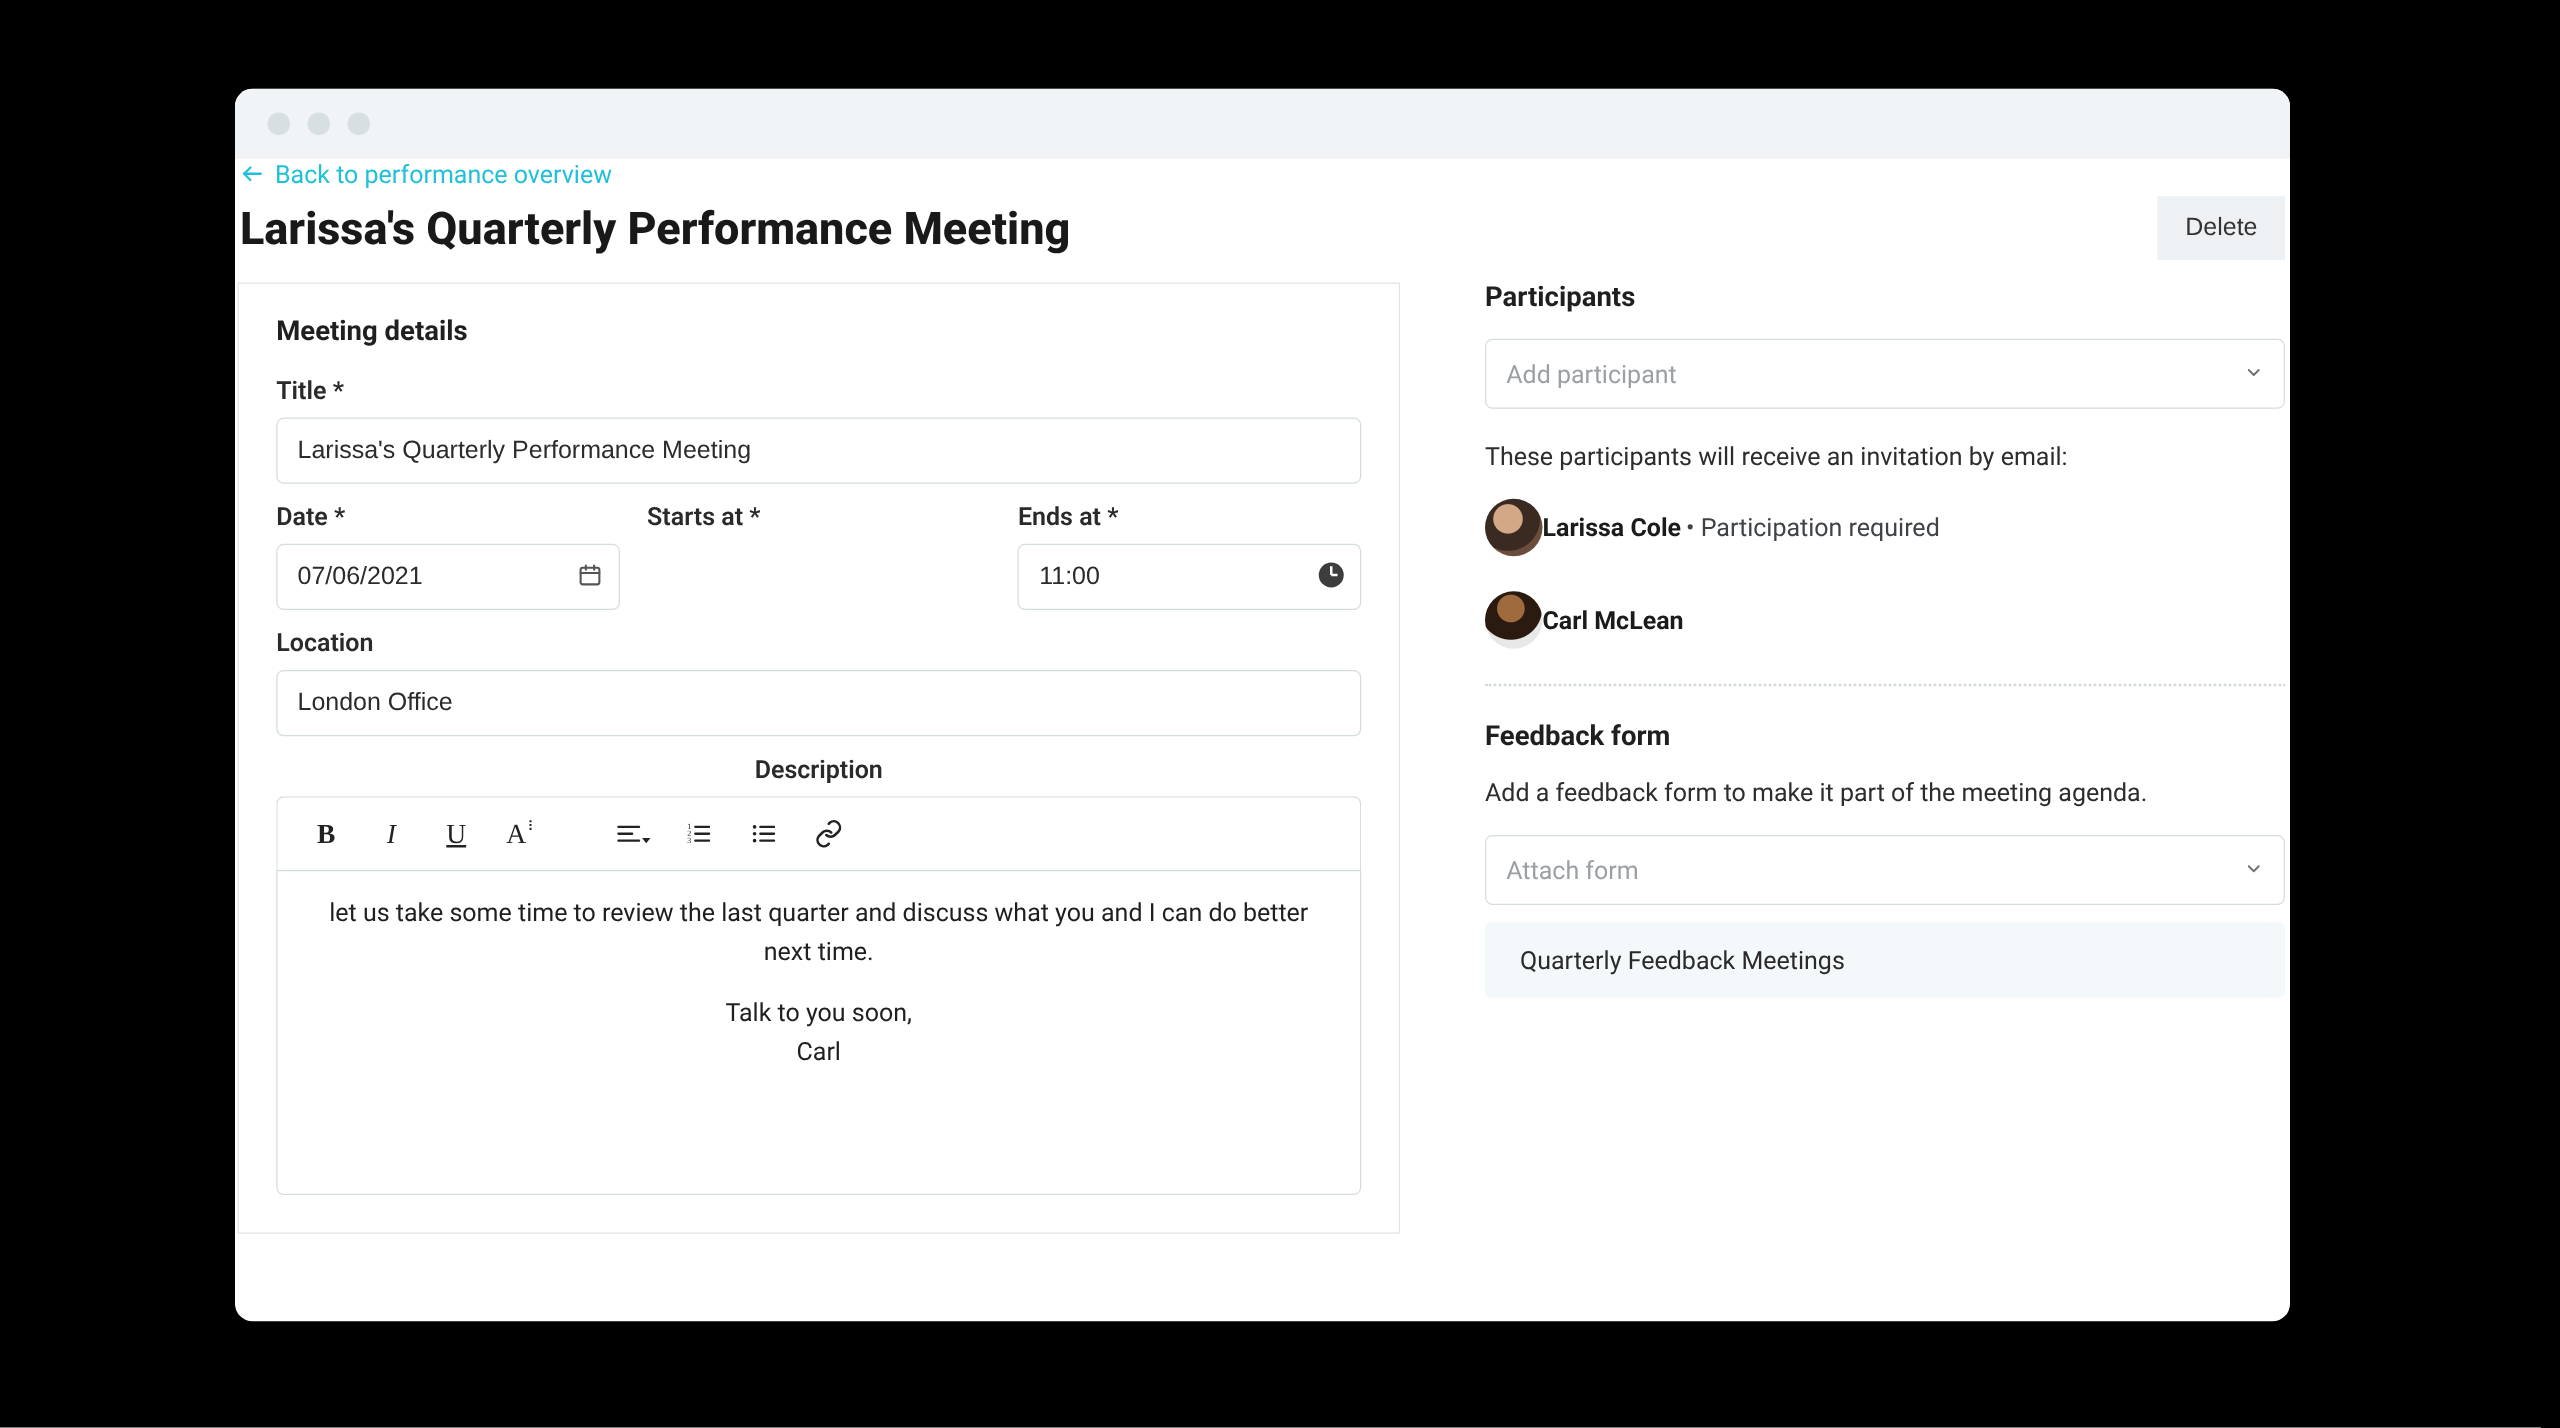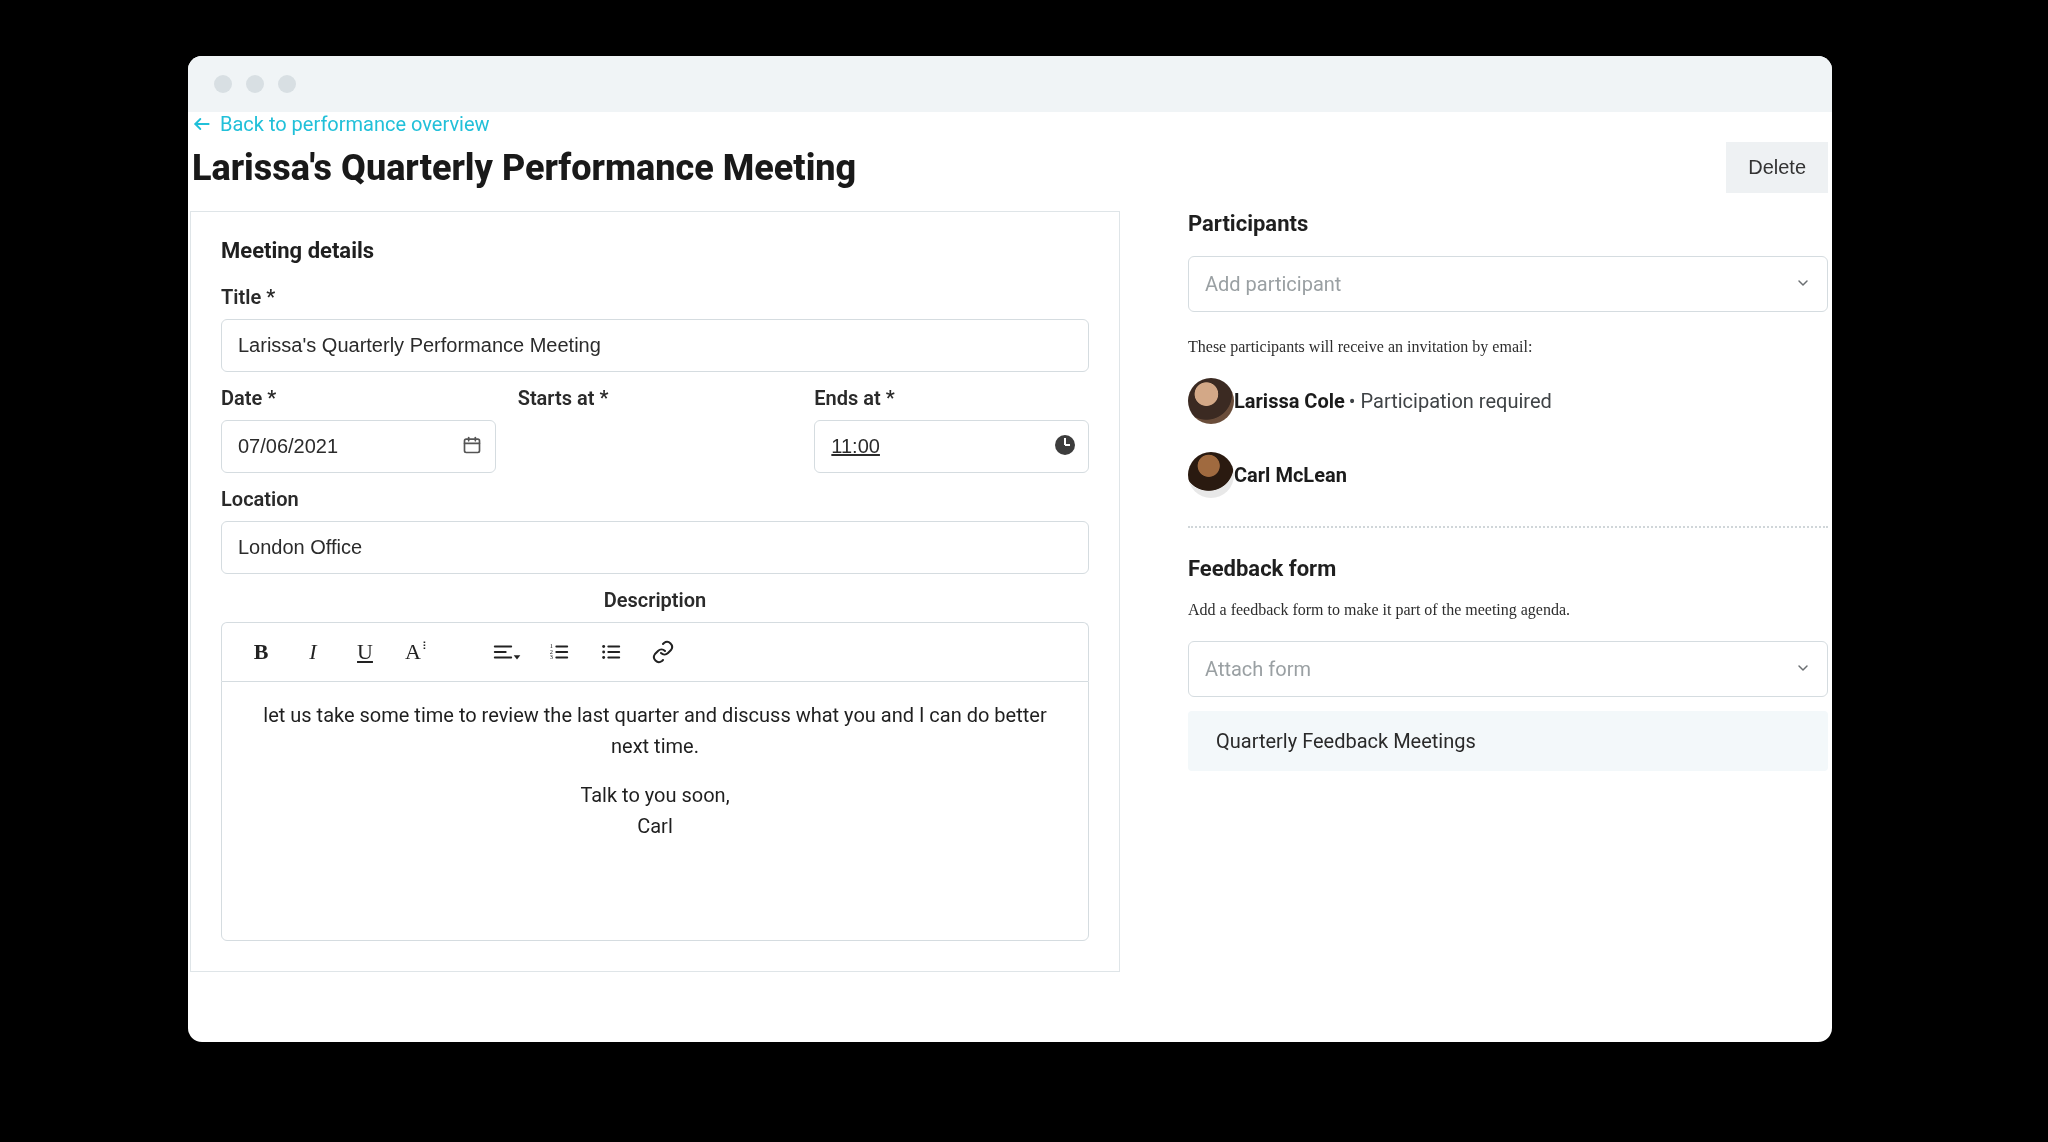--- a/index.html
+++ b/index.html
@@ -6,21 +6,21 @@
   body {
     font-family: -apple-system, BlinkMacSystemFont, "Segoe UI", Roboto, Helvetica, Arial, sans-serif;
     background: #000;
     width: 2048px;
     height: 1142px;
     overflow: hidden;
   }
   .window {
     position: absolute;
     left: 188px;
-    top: 56px;
+    top: 71px;
     width: 1644px;
     height: 986px;
     background: #fff;
     border-radius: 14px;
     box-shadow: 20px 20px 40px rgba(0,0,0,0.5);
     overflow: hidden;
   }
   .titlebar {
     height: 56px;
     background: #f0f4f6;
@@ -192,24 +192,23 @@
     display: flex;
     align-items: center;
     justify-content: space-between;
     cursor: pointer;
     background: #fff;
   }
   .chev {
     color: #6b6f72;
   }
   .hint {
-    font-size: 16px;
+    font-size: 20px;
     color: #2d2d2d;
     margin: 26px 0 22px 0;
-    font-family: Liberation Serif, serif;
   }
   .participant {
     display: flex;
     align-items: center;
     margin-bottom: 28px;
   }
   .avatar {
     width: 46px; height: 46px; border-radius: 50%;
     display: inline-block;
     flex: 0 0 46px;
@@ -285,21 +284,21 @@
                     </svg>
                 </span>
               </div>
             </div>
             <div class="field">
               <label class="label">Starts at *</label>
             </div>
             <div class="field">
               <label class="label">Ends at *</label>
               <div style="position:relative;">
-                <input class="input" style="padding-right: 33px; text-decoration: underline;" value="11:00">
+                <input class="input" style="padding-right: 33px;" value="11:00">
                 <span class="icon-right"><span class="clock-solid"></span></span>
               </div>
             </div>
           </div>
 
           <div style="margin-top:14px;">
             <label class="label">Location</label>
             <input class="input" value="London Office" style="">
           </div>
 

